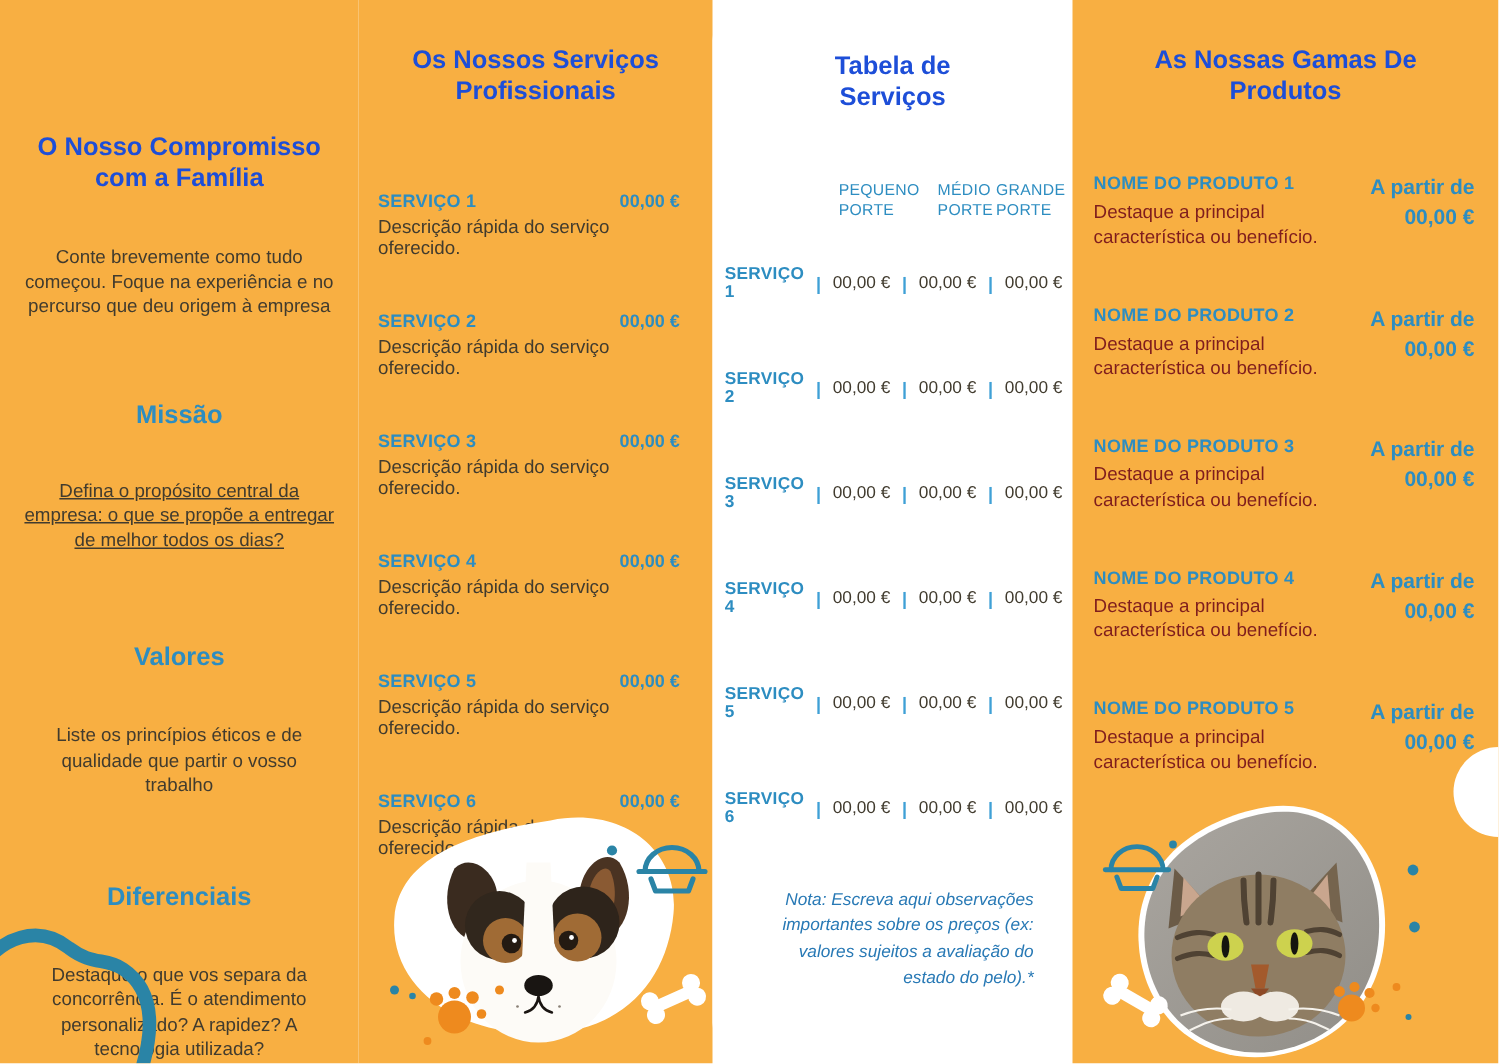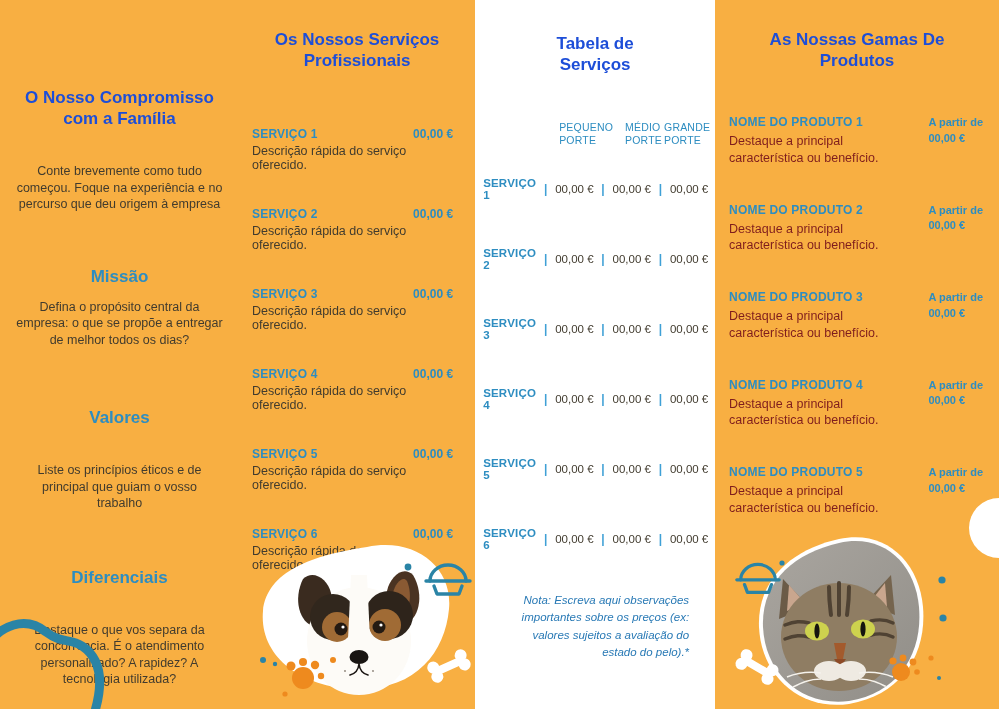--- a/index.html
+++ b/index.html
@@ -16,21 +16,21 @@
 
   h2.panel-title { color:#1d4ed8; font-size:17px; line-height:1.22; font-weight:700;
                    text-align:center; margin-left:auto; margin-right:auto; }
   h3.sec-head { color:#2D8DC1; font-size:17px; font-weight:700; text-align:center; }
   .body-text { color:#413B2E; font-size:12.5px; line-height:1.32; text-align:center; }
 
   
   .p1 .panel-title { margin-top:88px; max-width:205px; }
   .p1 .intro   { margin:34px auto 0; max-width:212px; }
   .p1 .sec-missao { margin-top:54px;text-align:center; }
-  .p1 .sec-missao-body { margin:12px auto 0; max-width:210px; }
+  .p1 .sec-missao-body { margin:32px auto 0; max-width:210px;text-decoration:underline; }
   .p1 .sec-valores { margin-top:60px; }
   .p1 .sec-valores-body { margin:34px auto 0; max-width:200px; }
   .p1 .sec-dif { margin-top:56px; }
   .p1 .sec-dif-body { margin:34px auto 0; max-width:212px; }
   .blob-outline { position:absolute; left:-6px; top:616px; }
 
   
   .p2 .panel-title { margin-top:30px; max-width:190px; }
   .services { margin:56px 22px 0 13px; }
   .service { margin-bottom:35px; }
@@ -56,40 +56,40 @@
   .note { position:absolute; top:592px; left:26px; right:26px; color:#2879B5;
           font-size:11.5px; font-style:italic; line-height:1.5; text-align:right; }
 
   
   .p4 .panel-title { margin-top:30px; max-width:175px; }
   .products { margin:44px 16px 0 14px; }
   .product { display:flex; justify-content:space-between; margin-bottom:37px; }
   .prod-left { width:150px; }
   .prod-name { color:#2D8DC1; font-size:12px; font-weight:700; letter-spacing:.2px; }
   .prod-desc { color:#7f1d1d; font-size:12.5px; line-height:1.3; margin-top:4px; }
-  .prod-price { text-align:left; color:#2D8DC1; font-size:11px; font-weight:700; line-height:1.4; }
+  .prod-price { text-align:right; color:#2D8DC1; font-size:14px; font-weight:700; line-height:1.4; }
 
   .abs { position:absolute; }
   .white-bump { position:absolute; right:-30px; top:498px; width:60px; height:60px;
                 background:#fff; border-radius:50%; }
 </style>
 </head>
 <body>
 
 <div class="brochure">
 
   <section class="panel orange p1">
     <h2 class="panel-title">O Nosso Compromisso com a Família</h2>
     <p class="body-text intro">Conte brevemente como tudo começou. Foque na experiência e no percurso que deu origem à empresa</p>
 
     <h3 class="sec-head sec-missao">Missão</h3>
     <p class="body-text sec-missao-body">Defina o propósito central da empresa: o que se propõe a entregar de melhor todos os dias?</p>
 
     <h3 class="sec-head sec-valores">Valores</h3>
-    <p class="body-text sec-valores-body">Liste os princípios éticos e de principal que guiam o vosso trabalho</p>
+    <p class="body-text sec-valores-body">Liste os princípios éticos e de qualidade que partir o vosso trabalho</p>
 
     <h3 class="sec-head sec-dif">Diferenciais</h3>
     <p class="body-text sec-dif-body">Destaque o que vos separa da concorrência. É o atendimento personalizado? A rapidez? A tecnologia utilizada?</p>
 
     <svg class="blob-outline" width="132" height="93" viewBox="0 0 132 93">
       <path d="M -8,32 C 6,8 32,0 52,16 C 68,28 76,22 88,30 C 106,42 110,64 101,95" fill="none" stroke="#2A84A6" stroke-width="9" stroke-linecap="round"></path>
     </svg>
   </section>
 
   <section class="panel orange p2">

